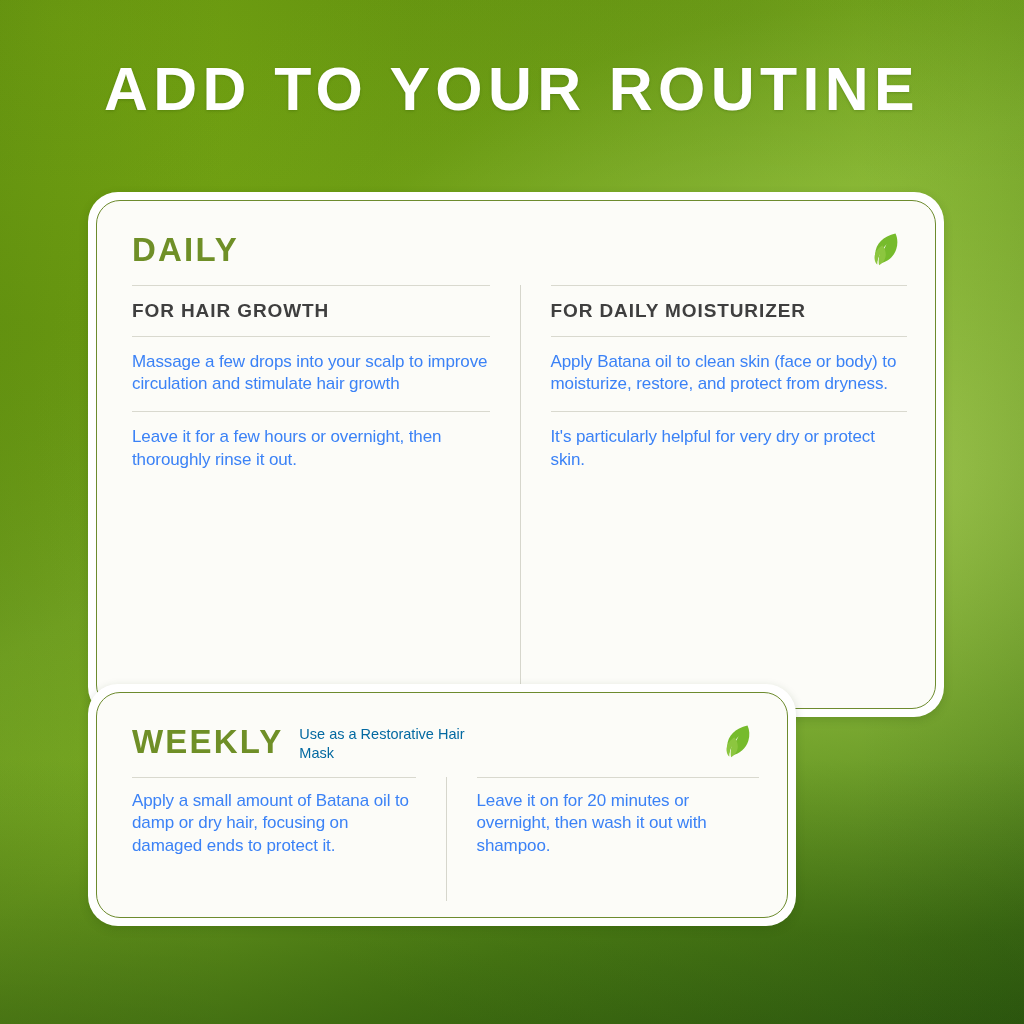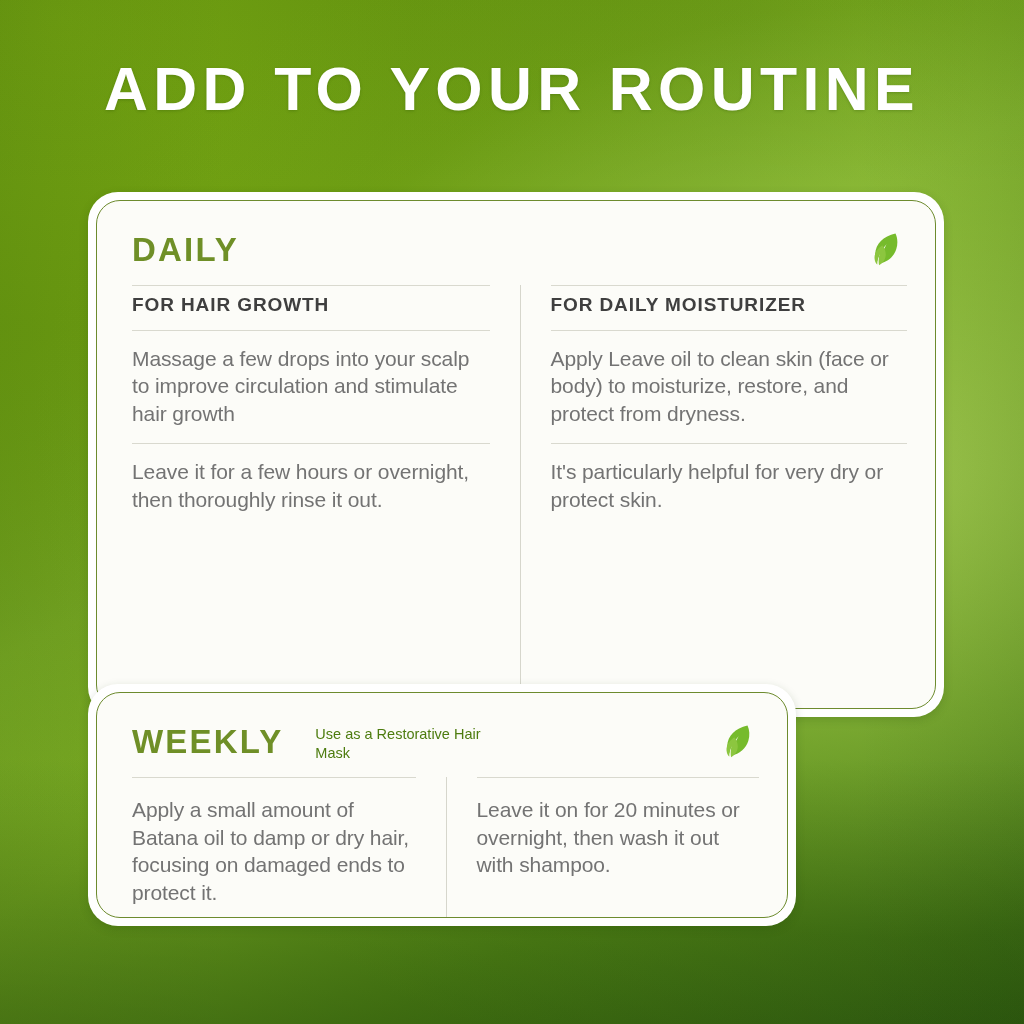--- a/index.html
+++ b/index.html
@@ -92,24 +92,24 @@
 
   .card-kicker {
     color: #6f8f27;
     font-weight: bold;
     font-size: 33px;
     letter-spacing: 2.2px;
     line-height: 1;
     white-space: nowrap;
   }
   .card-subtitle {
-    color: #4d7c0f;
+    color: #0369a1;
     font-size: 14.5px;
     line-height: 1.32;
-    margin-left: 32px;
+    margin-left: 16px;
     margin-top: 6px;
     max-width: 190px;
   }
   .leaf-slot {
     margin-left: auto;
     width: 46px;
     height: 46px;
     display: flex;
     align-items: center;
     justify-content: center;
@@ -128,43 +128,43 @@
 
   .col { position: relative; }
   .col.left  { padding-right: 30px; }
   .col.right { padding-left: 30px; border-left: 1.4px solid #d6d6cc; }
 
   .cell {
     padding: 14px 0 16px 0;
     position: relative;
   }
   .cell.hdr {
-    padding-top: 8px;
+    padding-top: 14px;
     padding-bottom: 13px;
   }
   .cell.ruled-top { border-top: 1.4px solid #d9d9cf; }
 
   .col-head {
     color: #3f3f3f;
     font-size: 19px;
     font-weight: bold;
     letter-spacing: 0.9px;
     line-height: 1.2;
     white-space: nowrap;
   }
 
   .body-text {
-    color: #737373;
-    font-size: 21px;
+    color: #3b82f6;
+    font-size: 17px;
     line-height: 1.31;
     letter-spacing: -0.1px;
   }
 
   
-  #card-weekly .cell { padding-top: 18px; }
+  #card-weekly .cell { padding-top: 12px; }
 
 </style>
 </head>
 <body>
 
 <div id="bg"></div>
 <div id="bg-vignette"></div>
 
 <div id="page">
 
@@ -195,21 +195,21 @@
           <div class="cell ruled-top">
             <div class="body-text">Leave it for a few hours or overnight, then thoroughly rinse it out.</div>
           </div>
         </div>
 
         <div class="col right">
           <div class="cell hdr ruled-top">
             <div class="col-head">FOR DAILY MOISTURIZER</div>
           </div>
           <div class="cell ruled-top">
-            <div class="body-text">Apply Leave oil to clean skin (face or body) to moisturize, restore, and protect from dryness.</div>
+            <div class="body-text">Apply Batana oil to clean skin (face or body) to moisturize, restore, and protect from dryness.</div>
           </div>
           <div class="cell ruled-top">
             <div class="body-text">It's particularly helpful for very dry or protect skin.</div>
           </div>
         </div>
       </div>
 
     </div>
   </div>
 

